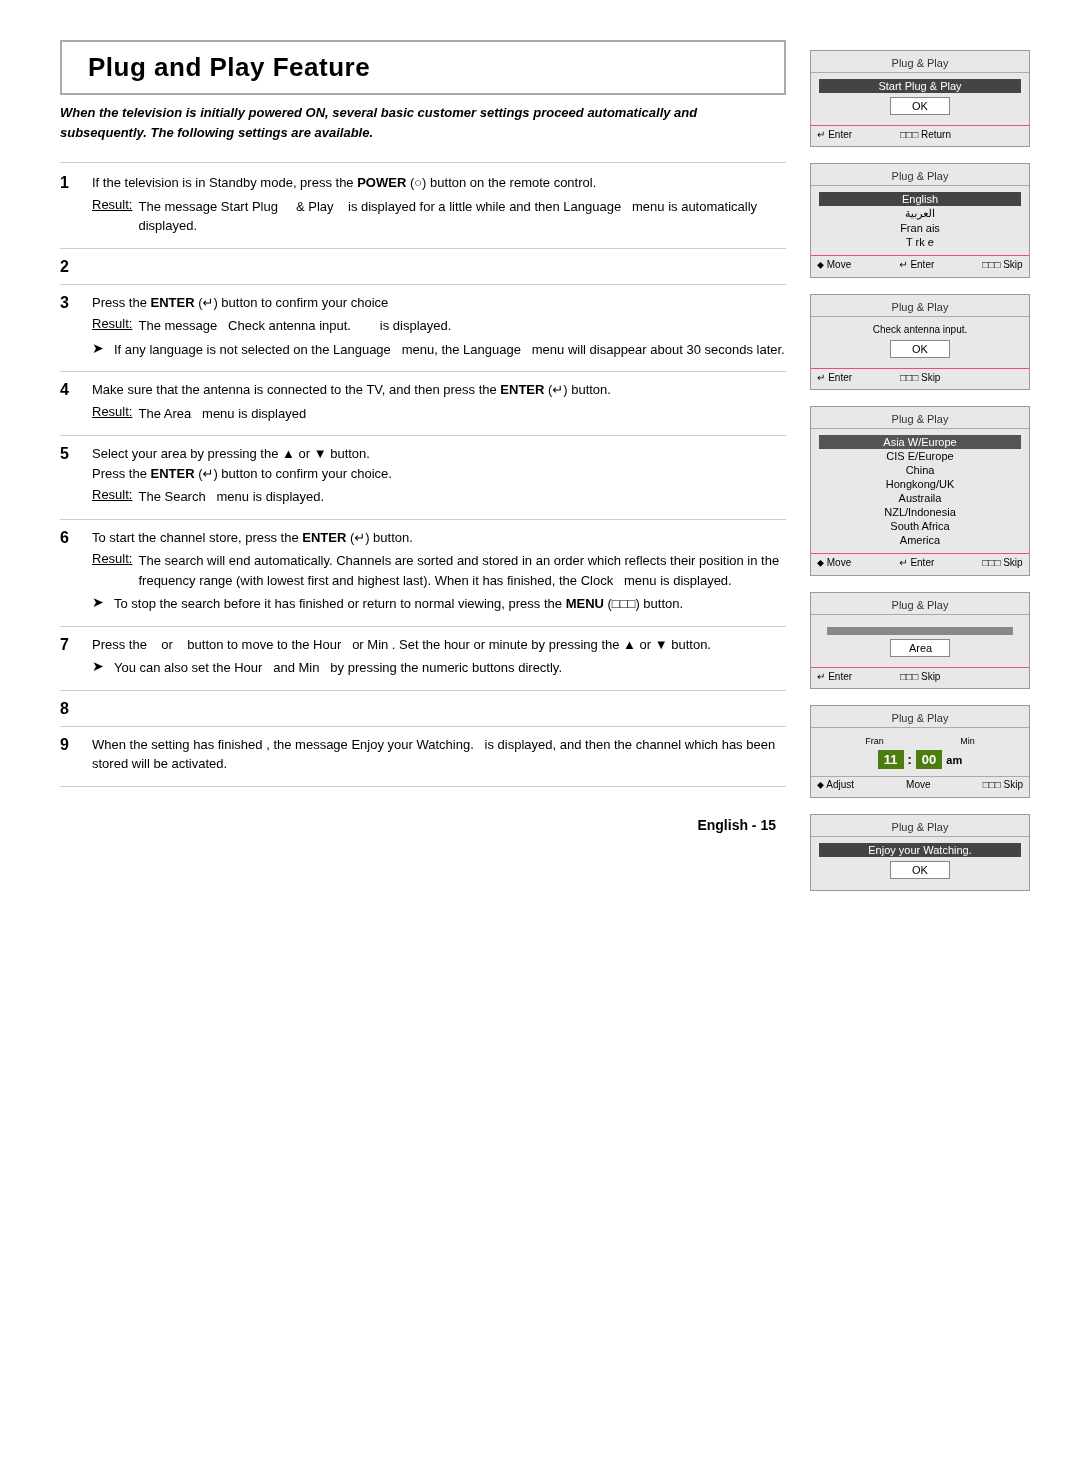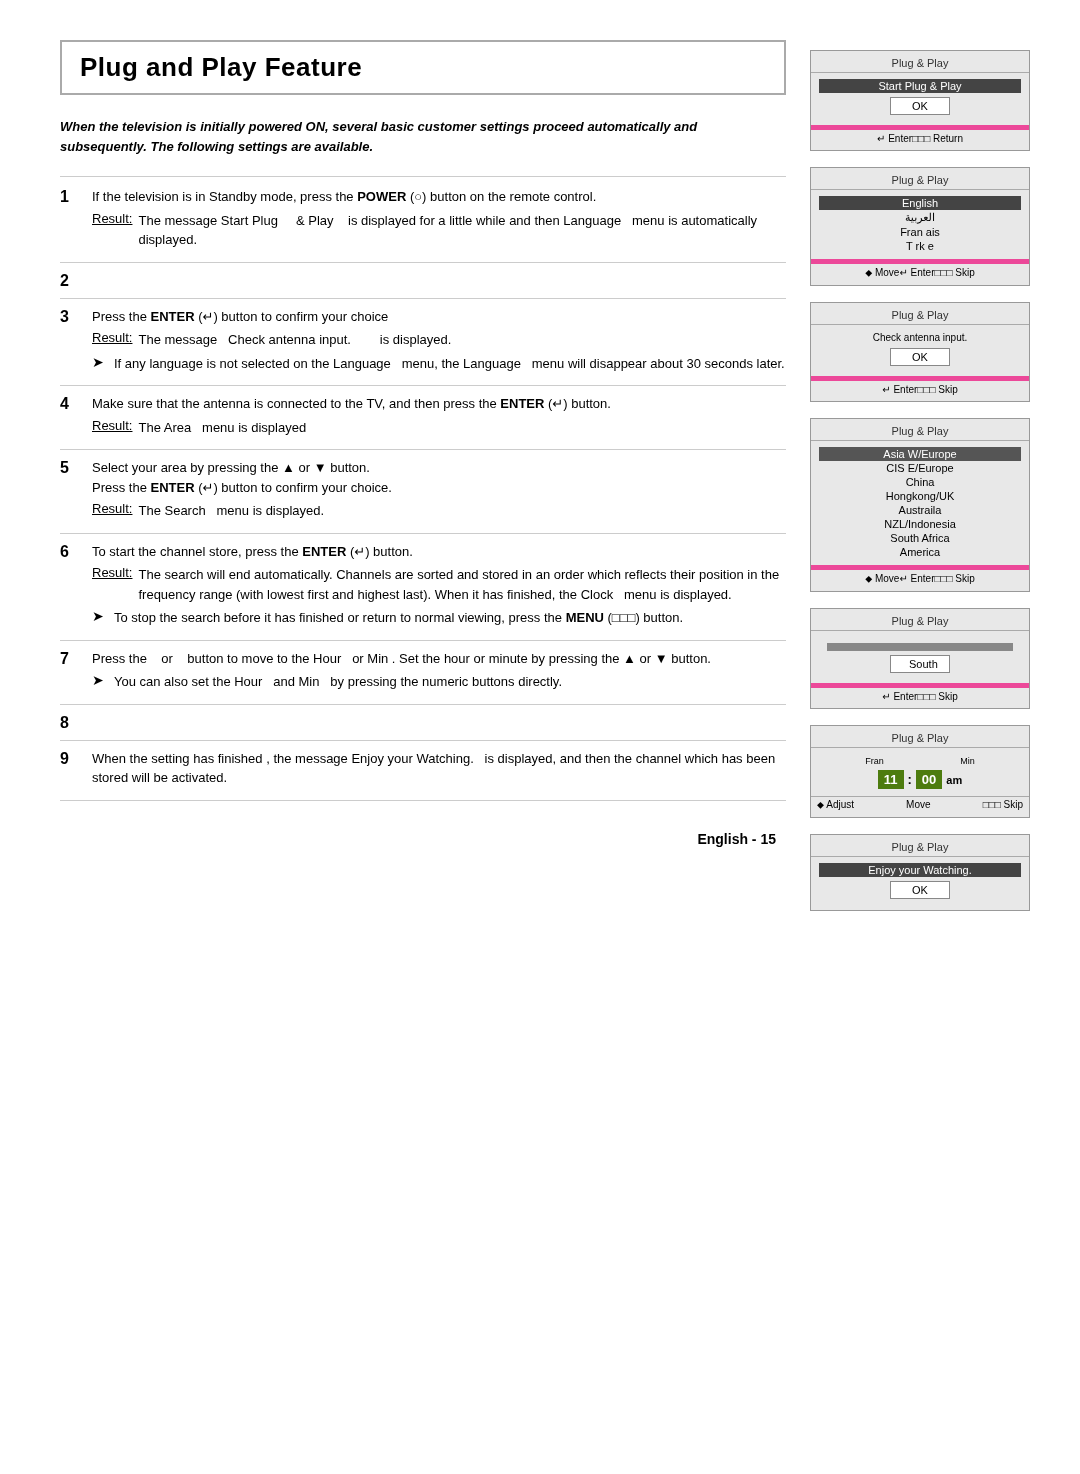--- a/index.html
+++ b/index.html
@@ -29,22 +29,22 @@
       flex-shrink: 0;
       display: flex;
       flex-direction: column;
       gap: 16px;
       padding-top: 10px;
     }
 
     
     .page-title-box {
       border: 2px solid #aaa;
-      padding: 10px 18px;
-      margin-bottom: 22px;
+      padding: 10px 26px;
+      margin-bottom: 8px;
     }
     .page-title-box h1 {
       font-size: 26px;
       font-weight: 900;
       letter-spacing: 0.5px;
     }
 
     
     .intro-text {
       font-size: 13px;
@@ -161,25 +161,26 @@
       text-align: center;
       background: #fff;
       border: 1px solid #888;
       margin: 4px auto;
       width: 60px;
       padding: 2px 18px;
       font-size: 11px;
     }
     .ui-panel-footer {
       display: flex;
-      justify-content: center;
+      justify-content: flex-start;
       padding: 3px 6px 2px;
       font-size: 10px;
-      border-top: 5px solid #ec4899;
+      border-top: 1px solid #ec4899;
       margin-top: 3px;
+      gap: 48px;
     }
     .panel-input-bar {
       height: 8px;
       background: #888;
       margin: 6px 8px 4px;
     }
     .clock-row {
       display: flex;
       align-items: center;
       justify-content: center;
@@ -369,21 +370,21 @@
         <span>⬥ Move</span>
         <span>↵ Enter</span>
         <span>□□□ Skip</span>
       </div>
     </div>
 
     <div class="ui-panel">
       <div class="ui-panel-title">Plug &amp; Play</div>
       <div class="ui-panel-content">
         <div class="panel-input-bar"></div>
-        <span class="ui-panel-btn">South</span>
+        <span class="ui-panel-btn">Area</span>
       </div>
       <div class="ui-panel-footer">
         <span>↵ Enter</span>
         <span>□□□ Skip</span>
       </div>
     </div>
 
     <div class="ui-panel">
       <div class="ui-panel-title">Plug &amp; Play</div>
       <div class="ui-panel-content">

